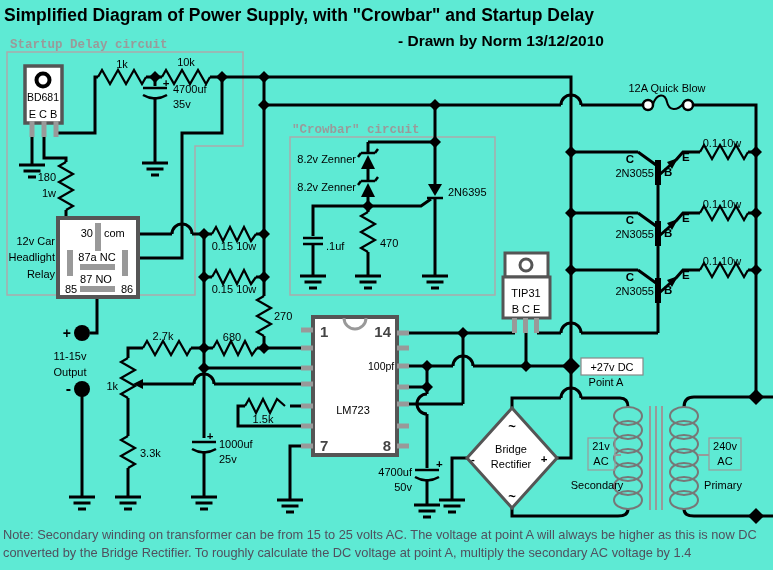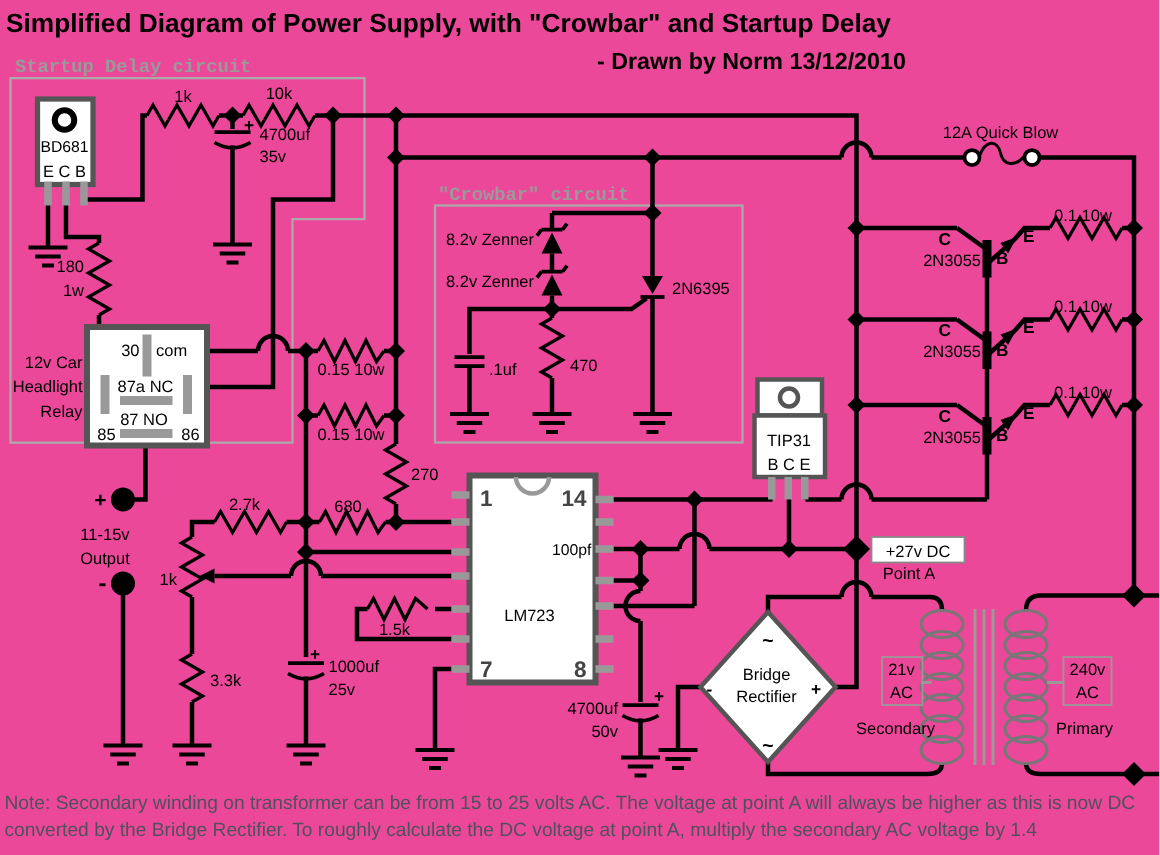--- a/index.html
+++ b/index.html
@@ -1,16 +1,16 @@
 <!DOCTYPE html>
 <html><head>
 <meta charset="utf-8">
 <style>
   html,body{margin:0;padding:0;background:#fff;}
-  .stage{position:relative;width:773px;height:570px;background:#ec4899;overflow:hidden;}
+  .stage{position:relative;width:773px;height:570px;background:#5eead4;overflow:hidden;}
   svg text{font-family:"Liberation Sans",sans-serif;fill:#000;}
   .t-title{font-size:17.5px;font-weight:bold;}
   .t-sub{font-size:15.5px;font-weight:bold;}
   .mono{font-family:"Liberation Mono","DejaVu Sans Mono",monospace;font-size:12.5px;font-weight:bold;fill:#9a9a9a;}
   .lbl{font-size:11px;}
   .lbl-s{font-size:10.5px;}
   .lbl-b{font-size:11.5px;font-weight:bold;}
   .pinnum{font-size:15px;font-weight:bold;fill:#444;}
   .note{font-size:12.8px;fill:#50505e;}
   .mid{text-anchor:middle;} .end{text-anchor:end;}

